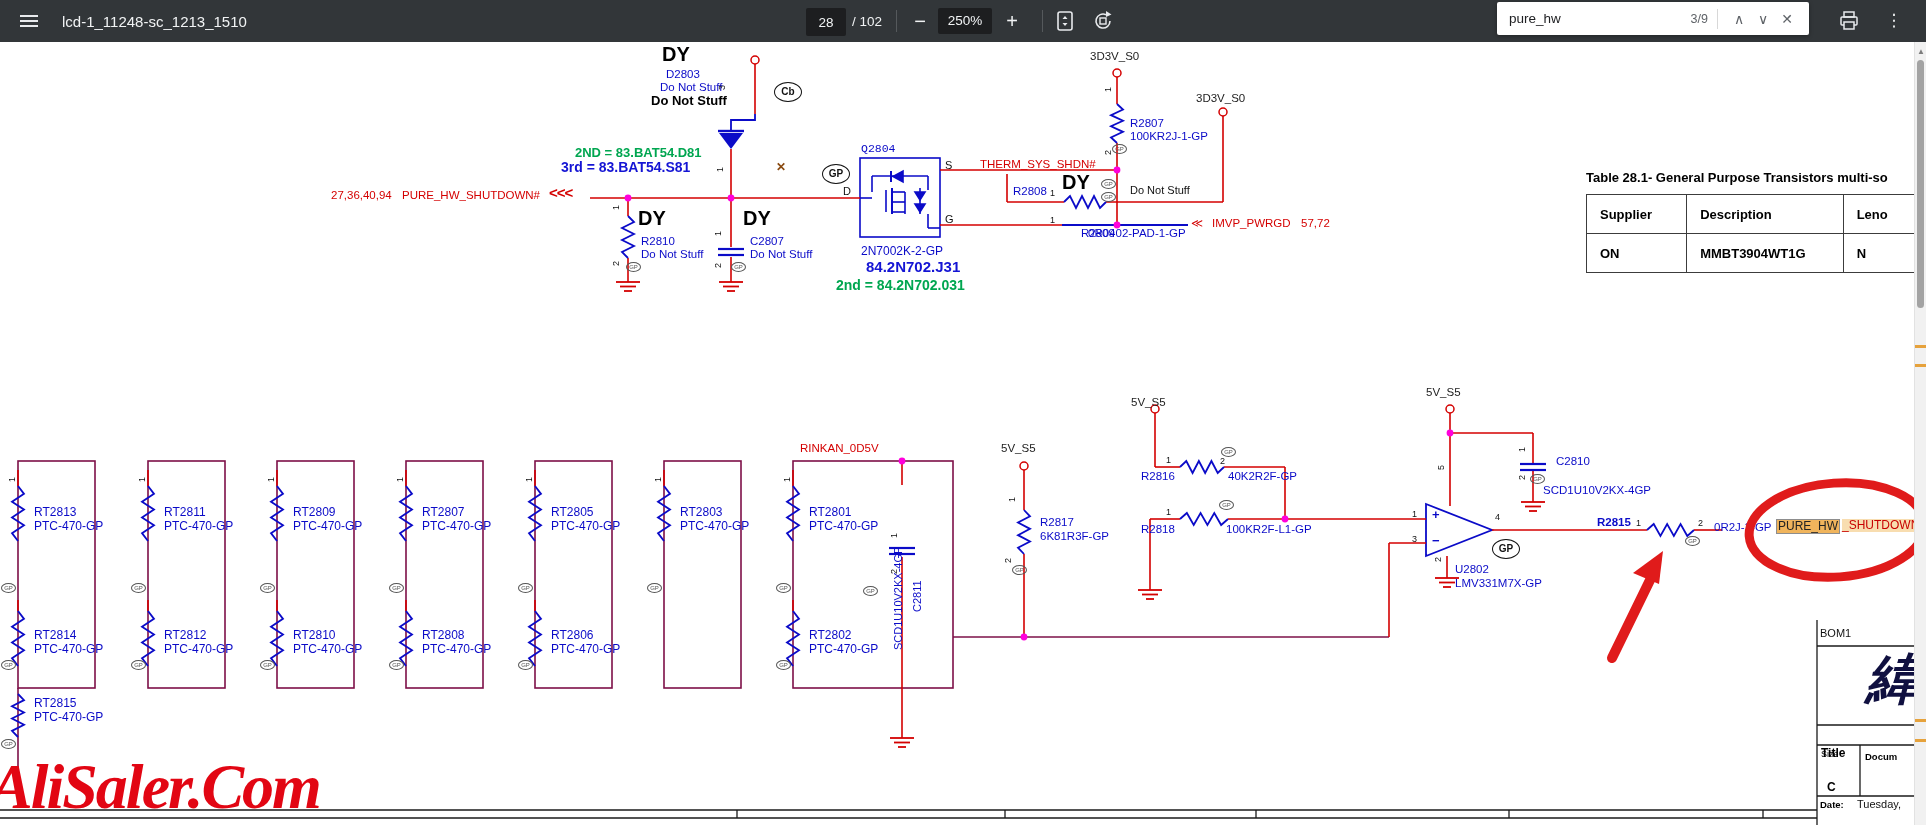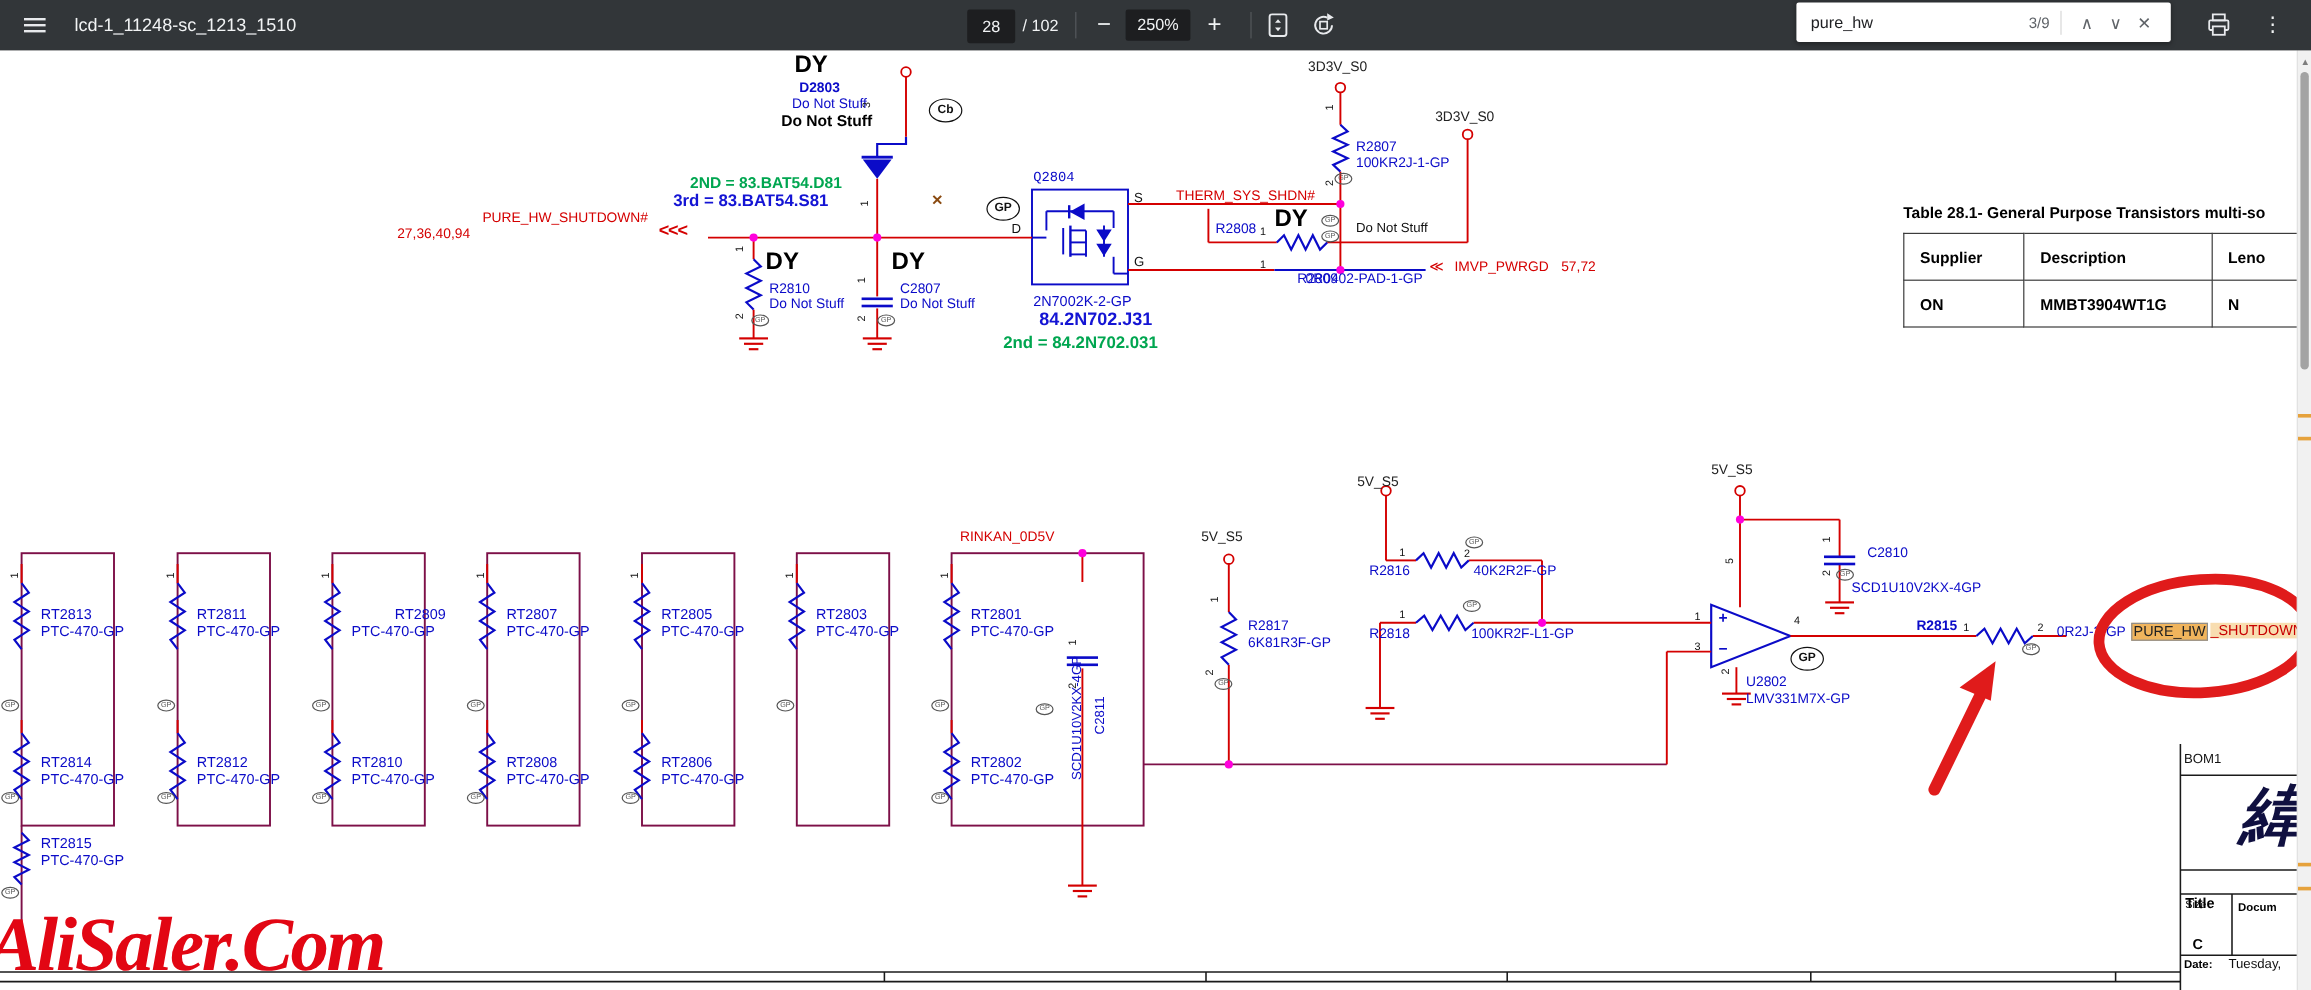--- a/index.html
+++ b/index.html
@@ -283,27 +283,27 @@
     <line x1="1817" y1="620" x2="1817" y2="825" stroke="#1a1a1a" stroke-width="1.3"></line>
     <line x1="1817" y1="646" x2="1926" y2="646" stroke="#1a1a1a" stroke-width="1.3"></line>
     <line x1="1817" y1="725" x2="1926" y2="725" stroke="#1a1a1a" stroke-width="1.3"></line>
     <line x1="1817" y1="745" x2="1926" y2="745" stroke="#1a1a1a" stroke-width="1.3"></line>
     <line x1="1817" y1="796" x2="1926" y2="796" stroke="#1a1a1a" stroke-width="1.3"></line>
     <line x1="1860" y1="745" x2="1860" y2="796" stroke="#1a1a1a" stroke-width="1.3"></line>
   </svg>
 
 <div id="labels">
     <div class="lb dy" style="left: 662px; top: 44px;">DY</div>
-    <div class="lb bs" style="left: 666px; top: 68px; font-weight: bold;">D2803</div>
+    <div class="lb bs" style="left: 666px; top: 68px;">D2803</div>
     <div class="lb bs" style="left: 660px; top: 81px;">Do Not Stuff</div>
     <div class="lb kb" style="left: 651px; top: 94px;">Do Not Stuff</div>
     <div class="lb gb" style="left: 575px; top: 146px;">2ND = 83.BAT54.D81</div>
     <div class="lb bb3" style="left: 561px; top: 160px;">3rd = 83.BAT54.S81</div>
     <div class="lb rs" style="left: 331px; top: 189px;">27,36,40,94</div>
-    <div class="lb rs" style="left: 402px; top: 176px;">PURE_HW_SHUTDOWN#</div>
+    <div class="lb rs" style="left: 402px; top: 189px;">PURE_HW_SHUTDOWN#</div>
     <div class="lb chev" style="left: 549px; top: 185px;">&lt;&lt;&lt;</div>
     <div class="lb pin rot" style="left: 718px; top: 90px;">3</div>
     <div class="lb circ" style="left: 774px; top: 82px;">Cb</div>
     <div class="lb pin rot" style="left: 716px; top: 172px;">1</div>
     <div class="lb circ" style="left: 822px; top: 164px;">GP</div>
     <div class="lb nx" style="left: 776px; top: 161px;">✕</div>
     <div class="lb dy" style="left: 638px; top: 208px;">DY</div>
     <div class="lb bs" style="left: 641px; top: 235px;">R2810</div>
     <div class="lb bs" style="left: 641px; top: 248px;">Do Not Stuff</div>
     <div class="lb pin rot" style="left: 612px; top: 210px;">1</div>
@@ -339,21 +339,21 @@
     <div class="lb bs" style="left: 1049px; top: 227px; margin-left: 32px;">R2809</div>
     <div class="lb pin" style="left: 1050px; top: 216px;">1</div>
     <div class="lb bs" style="left: 1088px; top: 227px;">0R0402-PAD-1-GP</div>
     <div class="lb rs" style="left: 1191px; top: 217px;">≪</div>
     <div class="lb rs" style="left: 1212px; top: 217px;">IMVP_PWRGD</div>
     <div class="lb rs" style="left: 1301px; top: 217px;">57,72</div>
     <div class="lb b" style="left: 34px; top: 506px;">RT2813</div>
     <div class="lb b" style="left: 34px; top: 520px;">PTC-470-GP</div>
     <div class="lb b" style="left: 164px; top: 506px;">RT2811</div>
     <div class="lb b" style="left: 164px; top: 520px;">PTC-470-GP</div>
-    <div class="lb b" style="left: 293px; top: 506px; margin-left: 36px;">RT2809</div>
+    <div class="lb b" style="left: 293px; top: 506px;">RT2809</div>
     <div class="lb b" style="left: 293px; top: 520px;">PTC-470-GP</div>
     <div class="lb b" style="left: 422px; top: 506px;">RT2807</div>
     <div class="lb b" style="left: 422px; top: 520px;">PTC-470-GP</div>
     <div class="lb b" style="left: 551px; top: 506px;">RT2805</div>
     <div class="lb b" style="left: 551px; top: 520px;">PTC-470-GP</div>
     <div class="lb b" style="left: 680px; top: 506px;">RT2803</div>
     <div class="lb b" style="left: 680px; top: 520px;">PTC-470-GP</div>
     <div class="lb b" style="left: 809px; top: 506px;">RT2801</div>
     <div class="lb b" style="left: 809px; top: 520px;">PTC-470-GP</div>
     <div class="lb b" style="left: 34px; top: 629px;">RT2814</div>

